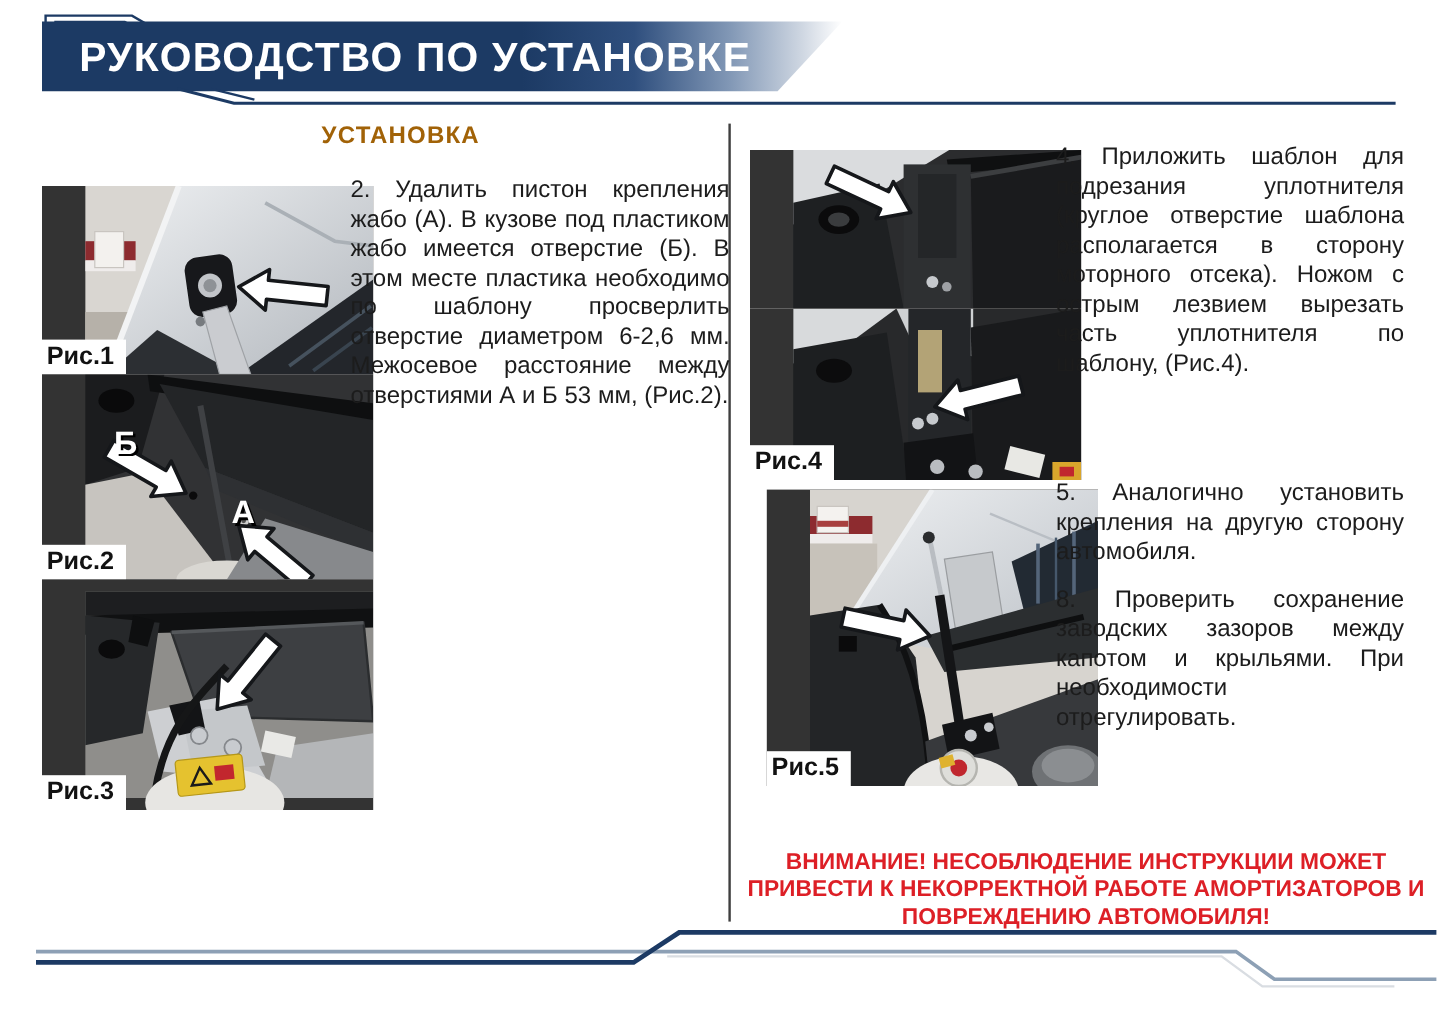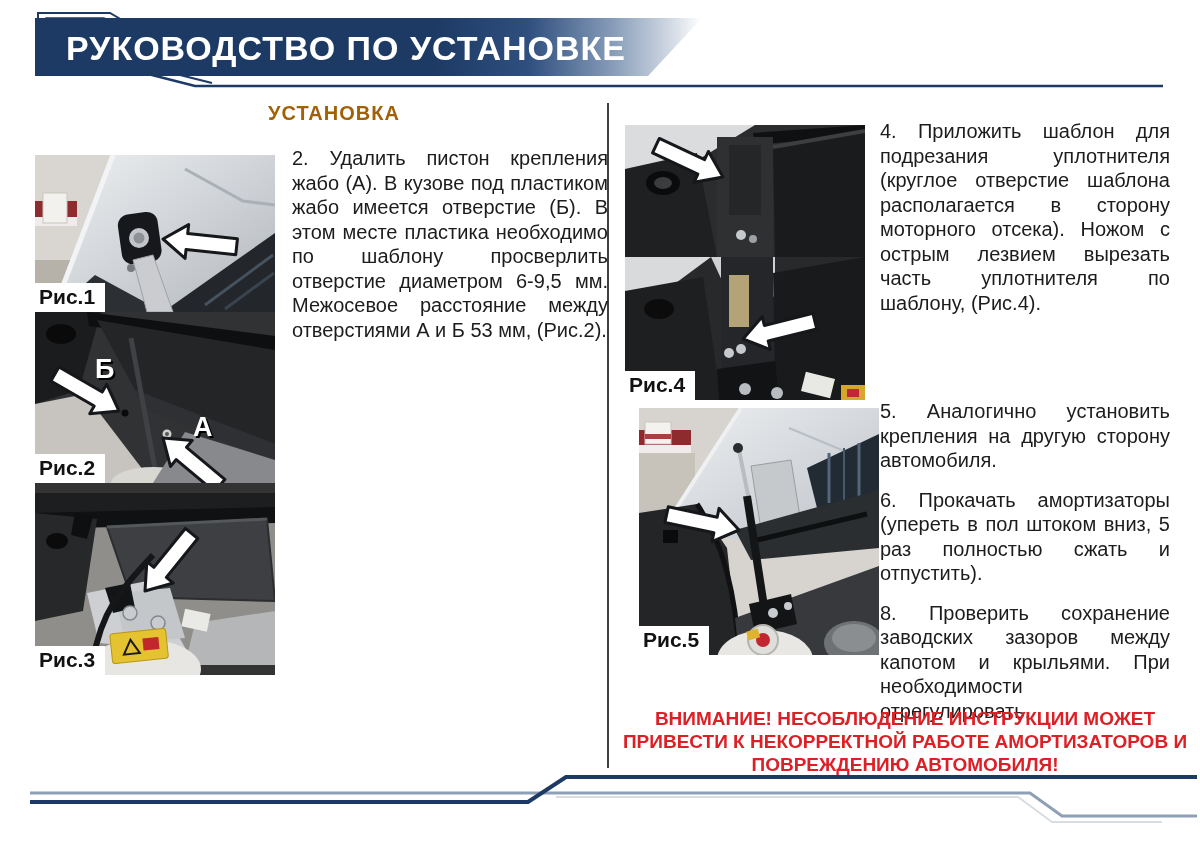--- a/index.html
+++ b/index.html
@@ -8,21 +8,21 @@
   .abs{position:absolute;}
   .banner-text{left:66px;top:29px;font-size:34px;font-weight:bold;color:#ffffff;
                letter-spacing:1px;white-space:nowrap;}
   .section-title{left:236px;top:102px;font-size:20px;font-weight:bold;color:#a16207;
                  letter-spacing:1px;margin-left:32px;}
   .step{text-align:justify;font-size:20px;line-height:24.5px;color:#1c1c1c;
         margin:0 0 15px 0;}
   .steps-left{left:292px;top:146px;width:316px;}
   .step4{left:880px;top:119px;width:290px;}
   .steps-right{left:880px;top:399px;width:290px;}
-  .photo{overflow:hidden;background:#333;}
+  .photo{overflow:hidden;background:#333;padding-left:36px;}
   .photo svg{display:block;width:100%;height:100%;}
   .fig-label{position:absolute;left:0;bottom:0;background:#ffffff;color:#121212;
              font-weight:bold;font-size:21px;line-height:25px;padding:1px 10px 3px 4px;}
   .pt-letter{position:absolute;color:#fff;font-weight:bold;font-size:27px;
              text-shadow:2px 2px 0 #000;}
   .divider{left:607px;top:103px;width:2px;height:665px;background:#3f3f3f;}
   .warning{left:615px;top:707px;width:580px;text-align:center;color:#dd1f26;
            font-weight:bold;font-size:19px;line-height:23px;}
 </style>
 </head>
@@ -228,30 +228,29 @@
       <ellipse cx="126" cy="252" rx="48" ry="30" fill="#e8e7e4"></ellipse>
       <circle cx="124" cy="232" r="15" fill="#dededa" stroke="#b5b5b0" stroke-width="2"></circle>
       <circle cx="124" cy="232" r="7" fill="#c0272e"></circle>
       <rect x="108" y="222" width="12" height="9" fill="#dfb22f" transform="rotate(-15 114 226)"></rect>
       <use href="#blkarrow" transform="translate(100,122) rotate(192)"></use>
     </svg>
     <div class="fig-label">Рис.5</div>
   </div>
 
   <div class="abs steps-left">
-    <p class="step">2. Удалить пистон крепления жабо (А). В кузове под пластиком жабо имеется отверстие (Б). В этом месте пластика необходимо по шаблону просверлить отверстие диаметром 6-9,5 мм. Межосевое расстояние между отверстиями А и Б 53 мм, (Рис.2).</p>
+    <p class="step">2. Удалить пистон крепления жабо (А). В кузове под пластиком жабо имеется отверстие (Б). В этом месте пластика необходимо по шаблону просверлить отверстие диаметром 6-2,6 мм. Межосевое расстояние между отверстиями А и Б 53 мм, (Рис.2).</p>
   </div>
 
   <div class="abs step4">
     <p class="step">4. Приложить шаблон для подрезания уплотнителя (круглое отверстие шаблона располагается в сторону моторного отсека). Ножом с острым лезвием вырезать часть уплотнителя по шаблону, (Рис.4).</p>
   </div>
 
   <div class="abs steps-right">
     <p class="step">5. Аналогично установить крепления на другую сторону автомобиля.</p>
-    <p class="step">6. Прокачать амортизаторы (упереть в пол штоком вниз, 5 раз полностью сжать и отпустить).</p>
     <p class="step">8. Проверить сохранение заводских зазоров между капотом и крыльями. При необходимости отрегулировать.</p>
   </div>
 
   <div class="abs warning">ВНИМАНИЕ! НЕСОБЛЮДЕНИЕ ИНСТРУКЦИИ МОЖЕТ ПРИВЕСТИ К НЕКОРРЕКТНОЙ РАБОТЕ АМОРТИЗАТОРОВ И ПОВРЕЖДЕНИЮ АВТОМОБИЛЯ!</div>
 
   <div class="abs" style="left:0;top:764px;width:1200px;height:85px;">
     <svg viewBox="0 0 1200 85" width="1200" height="85">
       <path d="M556,33 H1018 L1052,58 H1162" fill="none" stroke="#d9dde2" stroke-width="2"></path>
       <path d="M30,29 H1030 L1062,52 H1197" fill="none" stroke="#8da0b5" stroke-width="3"></path>
       <path d="M30,38 H528 L566,13 H1197" fill="none" stroke="#1c3a64" stroke-width="4"></path>

